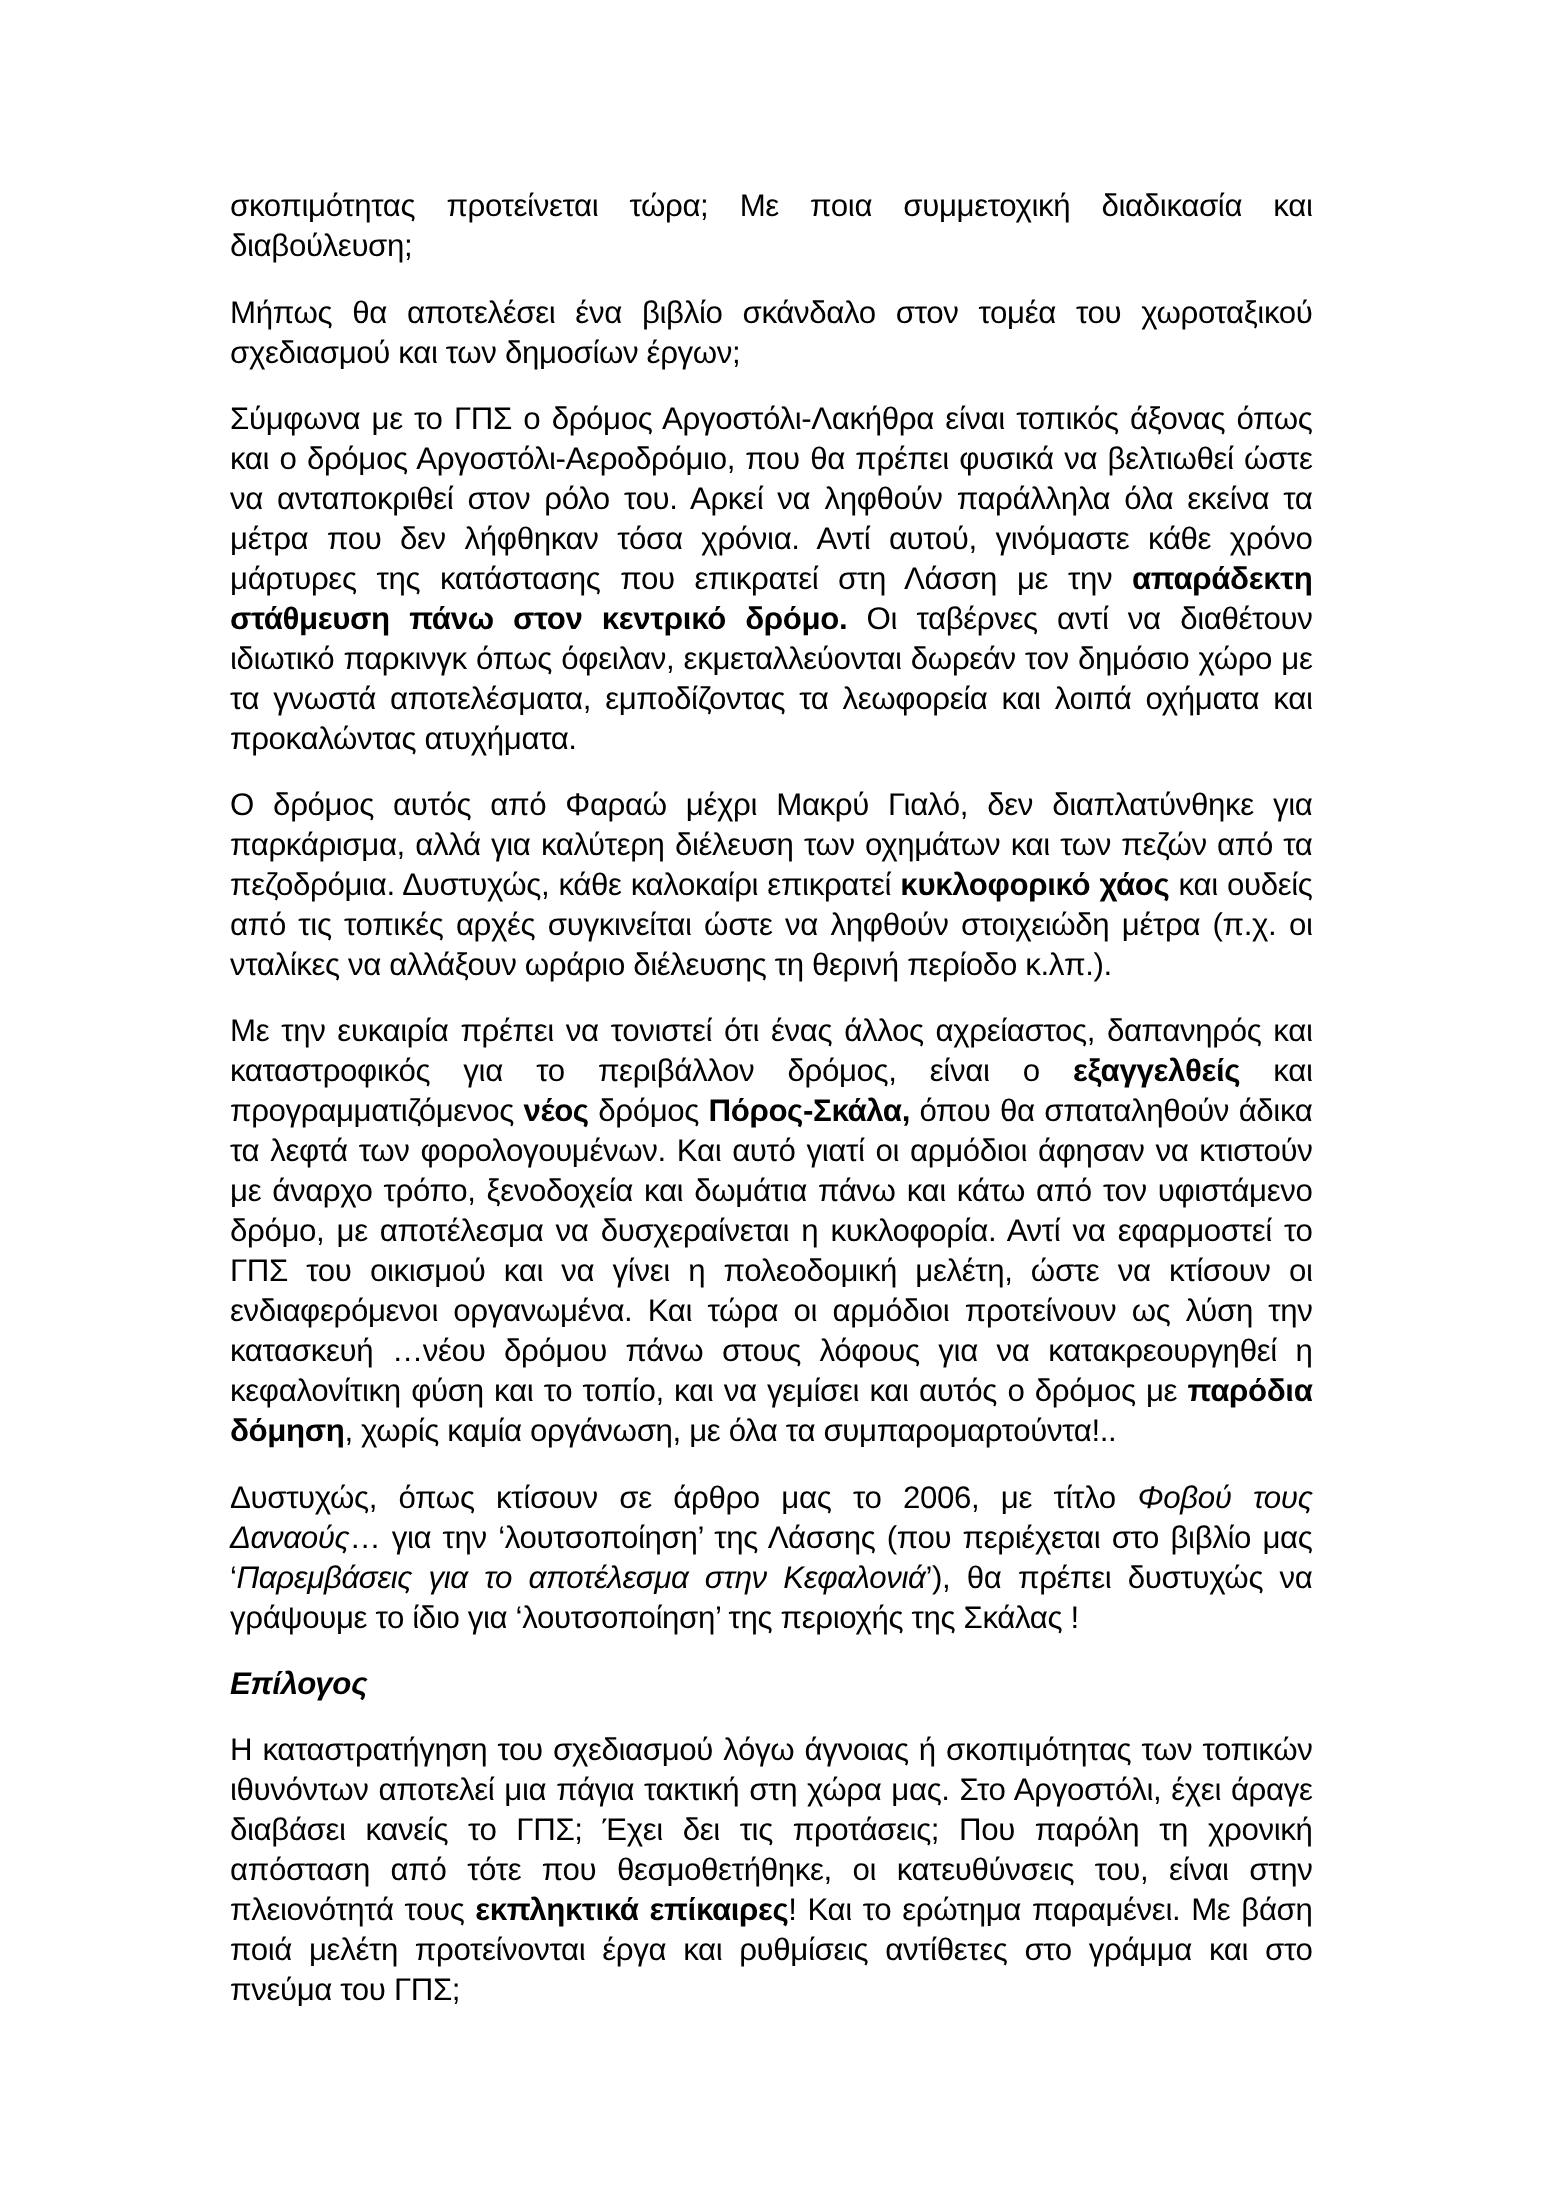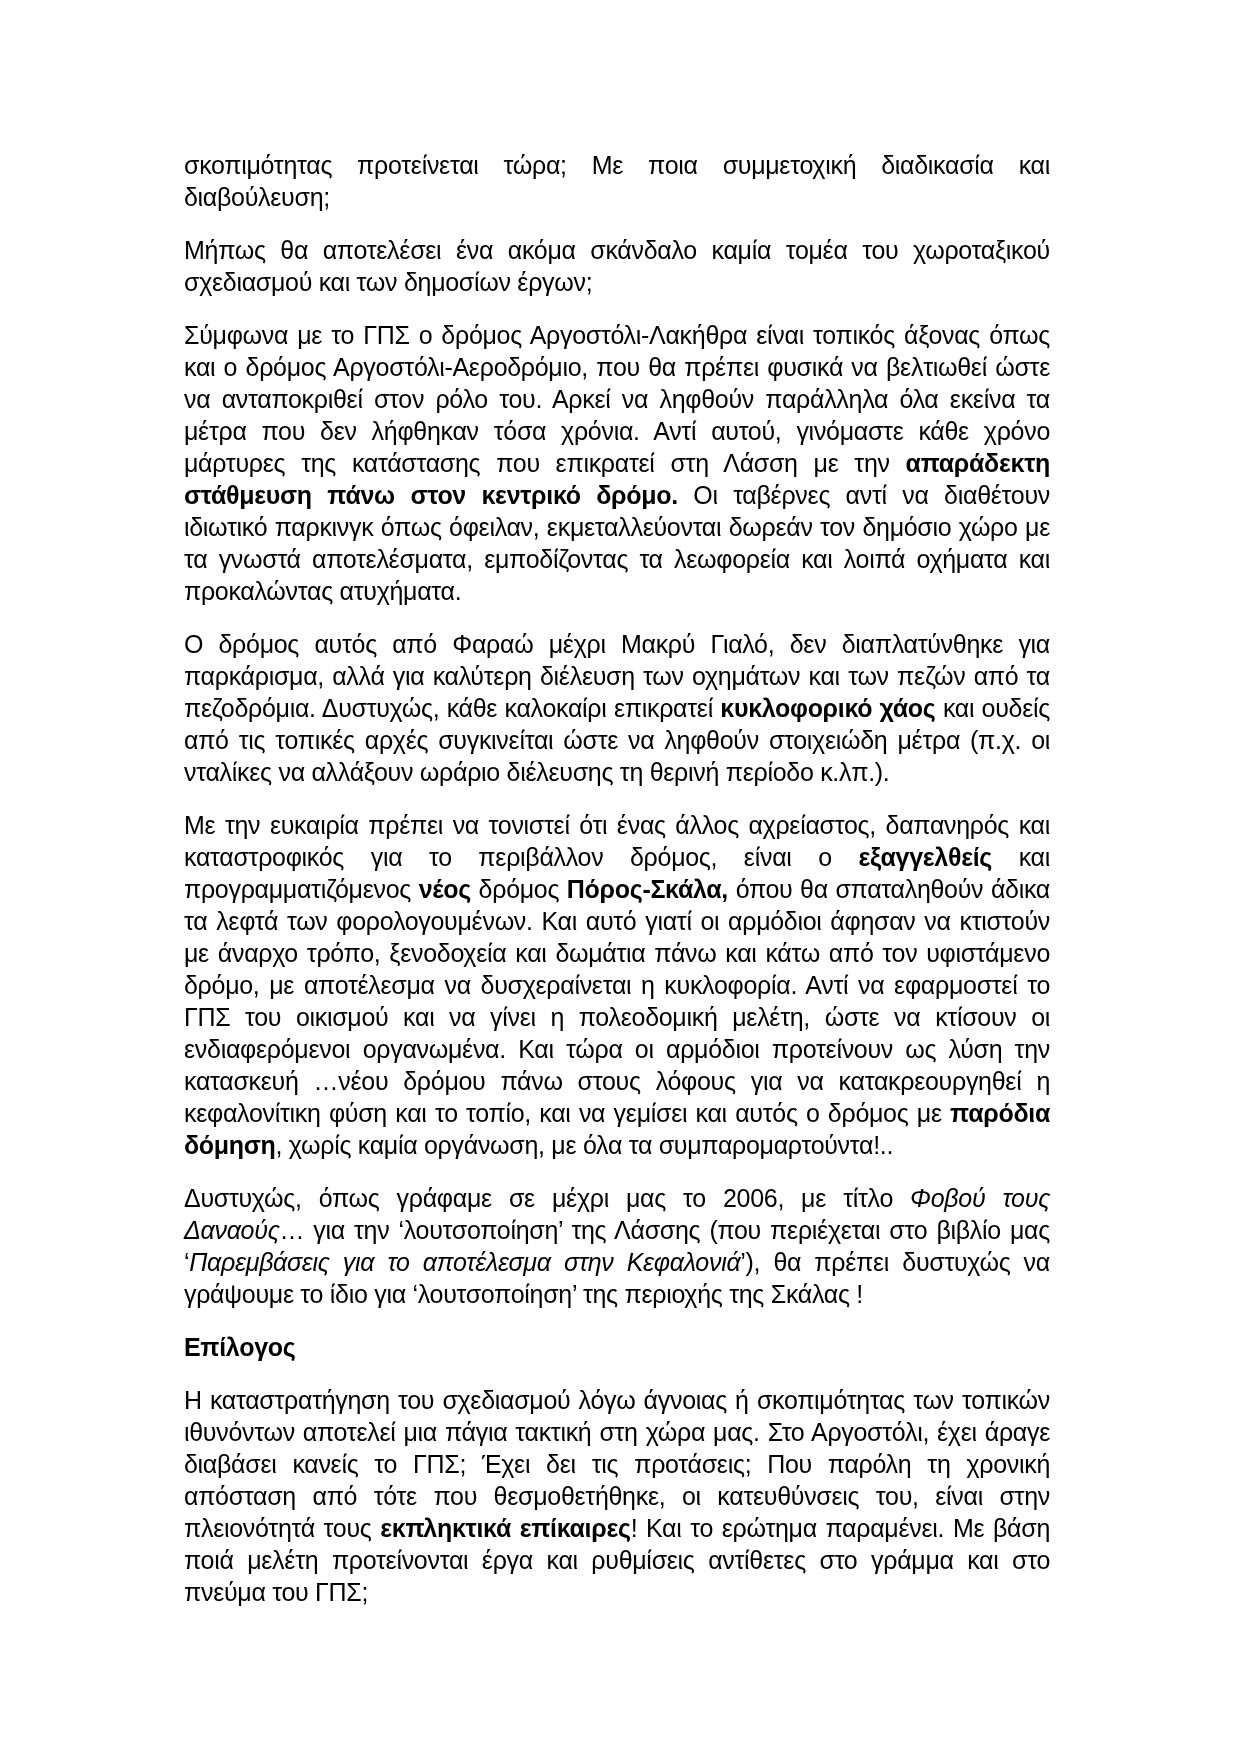--- a/index.html
+++ b/index.html
@@ -23,31 +23,32 @@
     overflow: hidden;
   }
   .para {
     margin: 0 0 21px 0;
     text-align: justify;
     text-justify: inter-word;
   }
   .para.heading {
     font-weight: bold;
     text-align: left;
+    font-style: italic;
   }
   .bold   { font-weight: bold; }
   .italic { font-style: italic; }
 </style>
 </head>
 <body>
 
 <div class="page">
   <div>
       <p class="para"><span>σκοπιμότητας προτείνεται τώρα; Με ποια συμμετοχική διαδικασία και διαβούλευση;</span></p>
-      <p class="para"><span>Μήπως θα αποτελέσει ένα ακόμα σκάνδαλο καμία τομέα του χωροταξικού σχεδιασμού και των δημοσίων έργων;</span></p>
+      <p class="para"><span>Μήπως θα αποτελέσει ένα βιβλίο σκάνδαλο στον τομέα του χωροταξικού σχεδιασμού και των δημοσίων έργων;</span></p>
       <p class="para"><span>Σύμφωνα με το ΓΠΣ ο δρόμος Αργοστόλι-Λακήθρα είναι τοπικός άξονας όπως και ο δρόμος Αργοστόλι-Αεροδρόμιο, που θα πρέπει φυσικά να βελτιωθεί ώστε να ανταποκριθεί στον ρόλο του. Αρκεί να ληφθούν παράλληλα όλα εκείνα τα μέτρα που δεν λήφθηκαν τόσα χρόνια. Αντί αυτού, γινόμαστε κάθε χρόνο μάρτυρες της κατάστασης που επικρατεί στη Λάσση με την </span><span class="bold">απαράδεκτη στάθμευση πάνω στον κεντρικό δρόμο.</span><span> Οι ταβέρνες αντί να διαθέτουν ιδιωτικό παρκινγκ όπως όφειλαν, εκμεταλλεύονται δωρεάν τον δημόσιο χώρο με τα γνωστά αποτελέσματα, εμποδίζοντας τα λεωφορεία και λοιπά οχήματα και προκαλώντας ατυχήματα.</span></p>
       <p class="para"><span>Ο δρόμος αυτός από Φαραώ μέχρι Μακρύ Γιαλό, δεν διαπλατύνθηκε για παρκάρισμα, αλλά για καλύτερη διέλευση των οχημάτων και των πεζών από τα πεζοδρόμια. Δυστυχώς, κάθε καλοκαίρι επικρατεί </span><span class="bold">κυκλοφορικό χάος</span><span> και ουδείς από τις τοπικές αρχές συγκινείται ώστε να ληφθούν στοιχειώδη μέτρα (π.χ. οι νταλίκες να αλλάξουν ωράριο διέλευσης τη θερινή περίοδο κ.λπ.).</span></p>
       <p class="para"><span>Με την ευκαιρία πρέπει να τονιστεί ότι ένας άλλος αχρείαστος, δαπανηρός και καταστροφικός για το περιβάλλον δρόμος, είναι ο </span><span class="bold">εξαγγελθείς</span><span> και προγραμματιζόμενος </span><span class="bold">νέος</span><span> δρόμος </span><span class="bold">Πόρος-Σκάλα,</span><span> όπου θα σπαταληθούν άδικα τα λεφτά των φορολογουμένων. Και αυτό γιατί οι αρμόδιοι άφησαν να κτιστούν με άναρχο τρόπο, ξενοδοχεία και δωμάτια πάνω και κάτω από τον υφιστάμενο δρόμο, με αποτέλεσμα να δυσχεραίνεται η κυκλοφορία. Αντί να εφαρμοστεί το ΓΠΣ του οικισμού και να γίνει η πολεοδομική μελέτη, ώστε να κτίσουν οι ενδιαφερόμενοι οργανωμένα. Και τώρα οι αρμόδιοι προτείνουν ως λύση την κατασκευή …νέου δρόμου πάνω στους λόφους για να κατακρεουργηθεί η κεφαλονίτικη φύση και το τοπίο, και να γεμίσει και αυτός ο δρόμος με </span><span class="bold">παρόδια δόμηση</span><span>, χωρίς καμία οργάνωση, με όλα τα συμπαρομαρτούντα!..</span></p>
-      <p class="para"><span>Δυστυχώς, όπως γράφαμε σε μέχρι μας το 2006, με τίτλο </span><span class="italic">Φοβού τους Δαναούς</span><span>… για την ‘λουτσοποίηση’ της Λάσσης (που περιέχεται στο βιβλίο μας ‘</span><span class="italic">Παρεμβάσεις για το αποτέλεσμα στην Κεφαλονιά</span><span>’), θα πρέπει δυστυχώς να γράψουμε το ίδιο για ‘λουτσοποίηση’ της περιοχής της Σκάλας !</span></p>
+      <p class="para"><span>Δυστυχώς, όπως κτίσουν σε άρθρο μας το 2006, με τίτλο </span><span class="italic">Φοβού τους Δαναούς</span><span>… για την ‘λουτσοποίηση’ της Λάσσης (που περιέχεται στο βιβλίο μας ‘</span><span class="italic">Παρεμβάσεις για το αποτέλεσμα στην Κεφαλονιά</span><span>’), θα πρέπει δυστυχώς να γράψουμε το ίδιο για ‘λουτσοποίηση’ της περιοχής της Σκάλας !</span></p>
       <p class="para heading"><span class="bold">Επίλογος</span></p>
       <p class="para"><span>Η καταστρατήγηση του σχεδιασμού λόγω άγνοιας ή σκοπιμότητας των τοπικών ιθυνόντων αποτελεί μια πάγια τακτική στη χώρα μας. Στο Αργοστόλι, έχει άραγε διαβάσει κανείς το ΓΠΣ; Έχει δει τις προτάσεις; Που παρόλη τη χρονική απόσταση από τότε που θεσμοθετήθηκε, οι κατευθύνσεις του, είναι στην πλειονότητά τους </span><span class="bold">εκπληκτικά επίκαιρες</span><span>! Και το ερώτημα παραμένει. Με βάση ποιά μελέτη προτείνονται έργα και ρυθμίσεις αντίθετες στο γράμμα και στο πνεύμα του ΓΠΣ;</span></p>
     </div>
 </div>
 
 </body></html>

